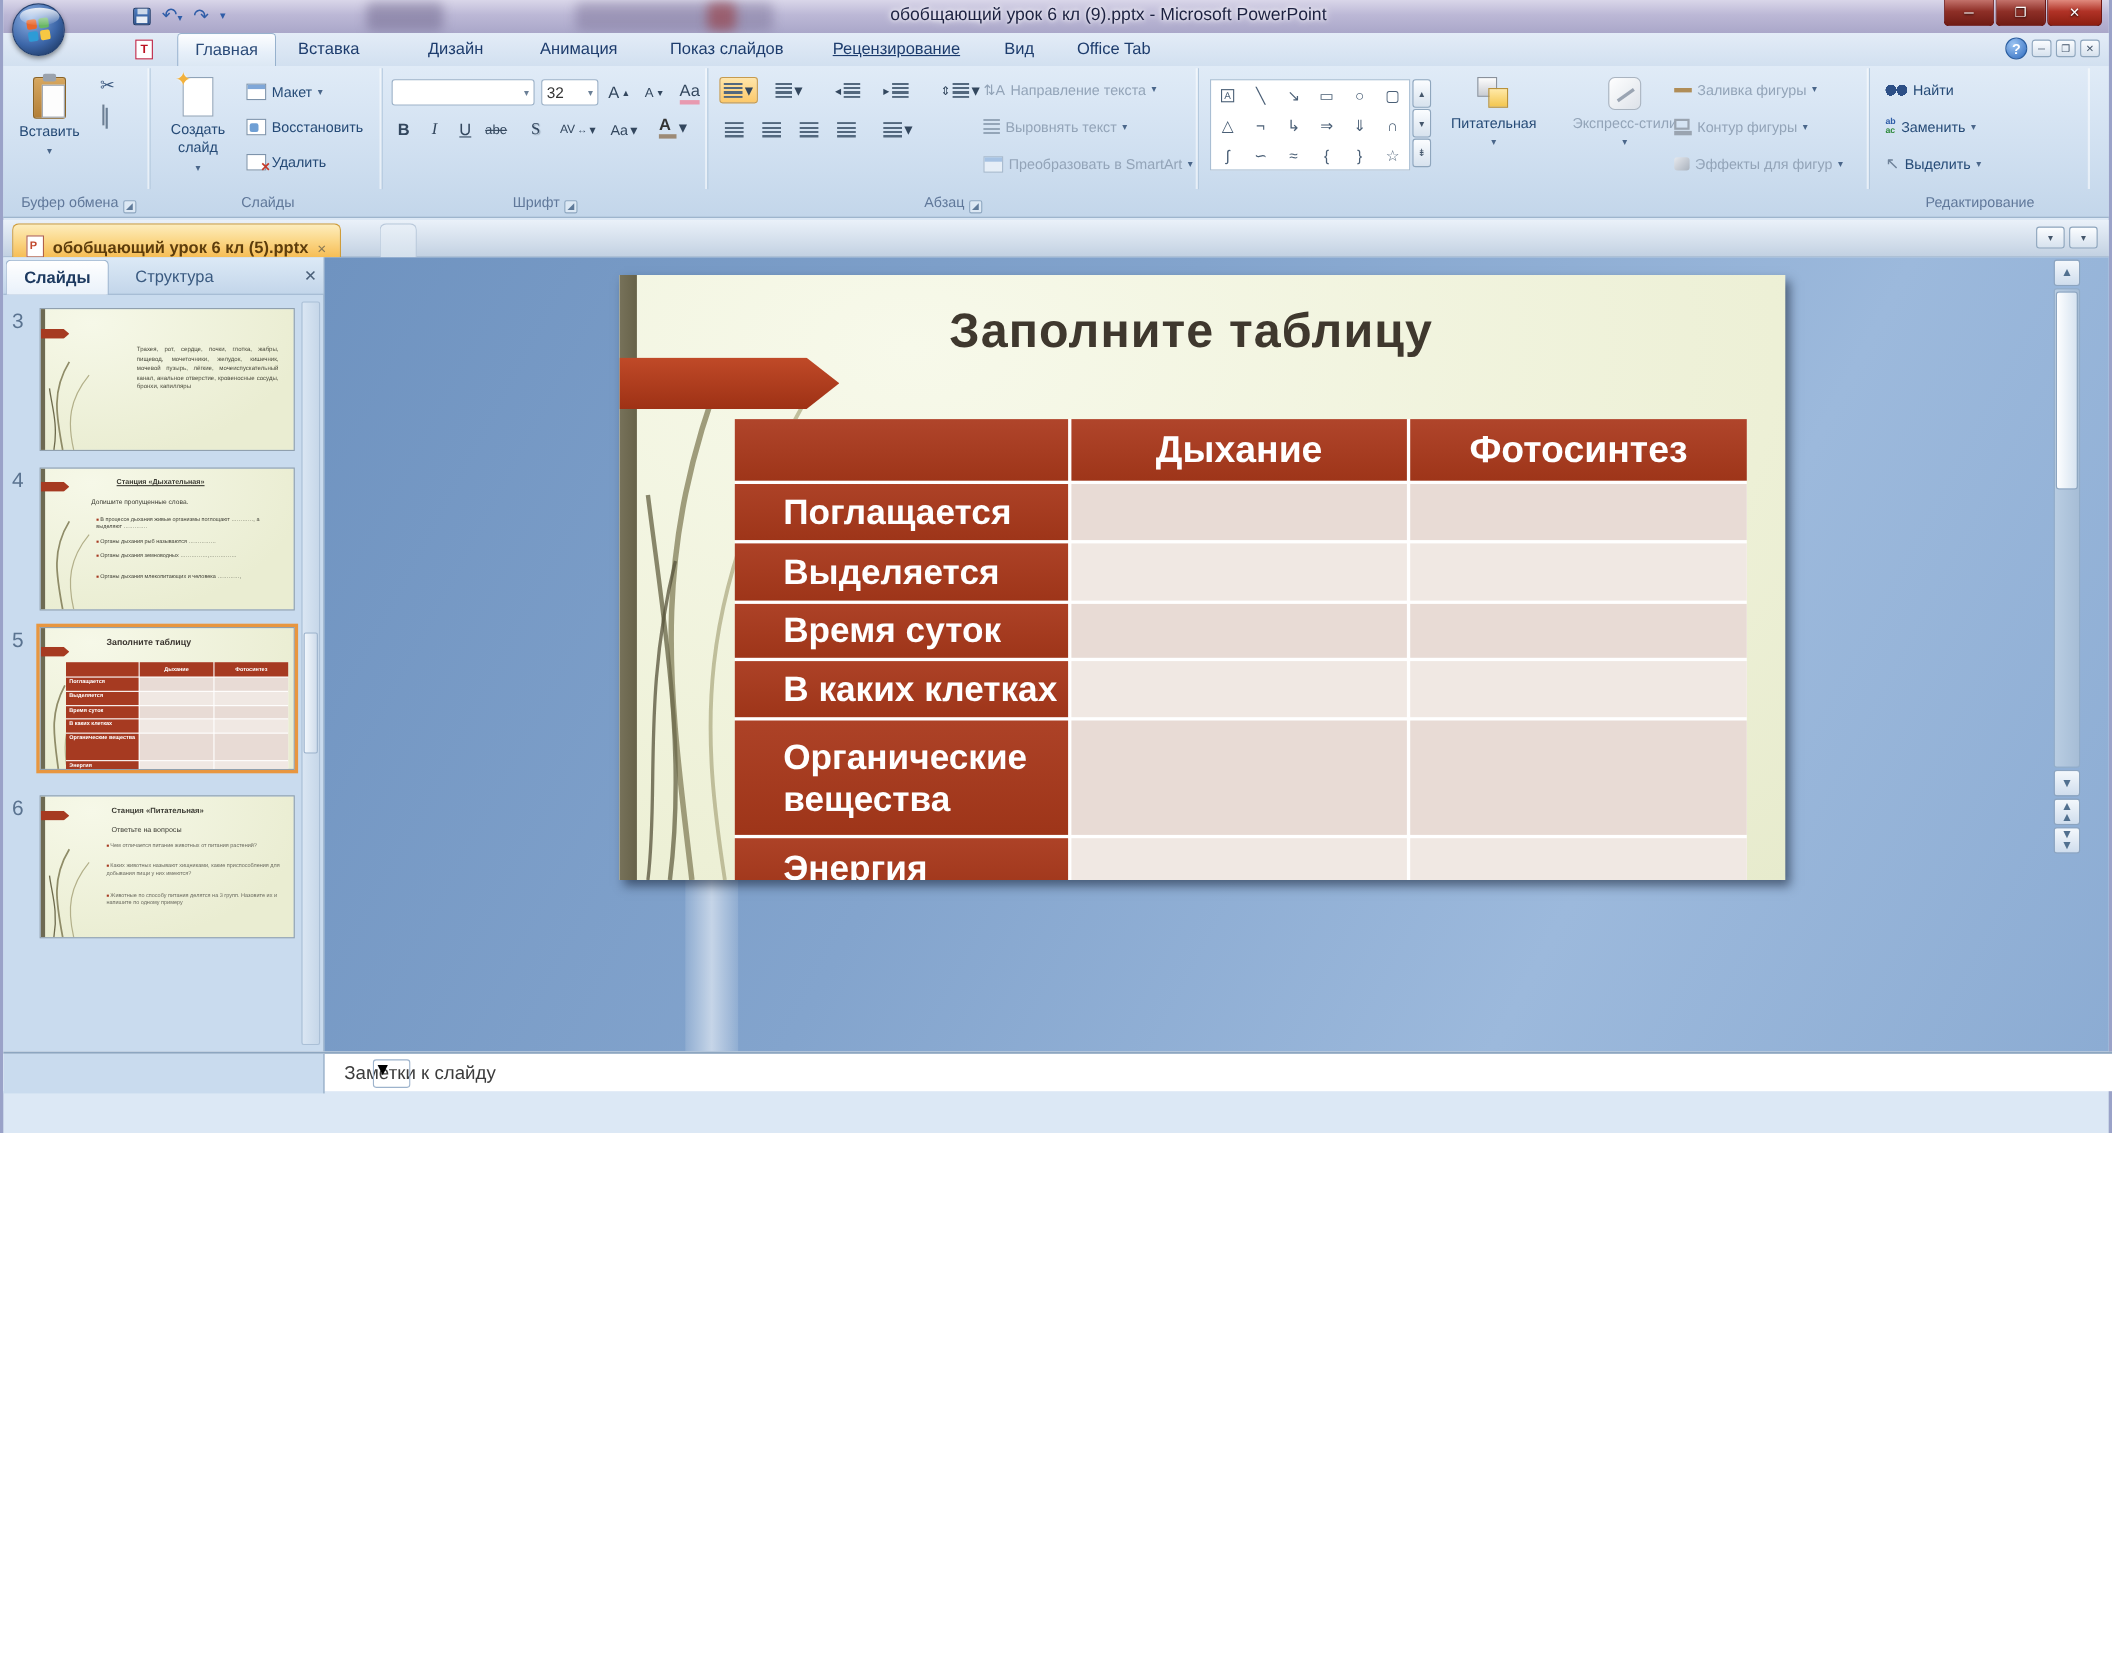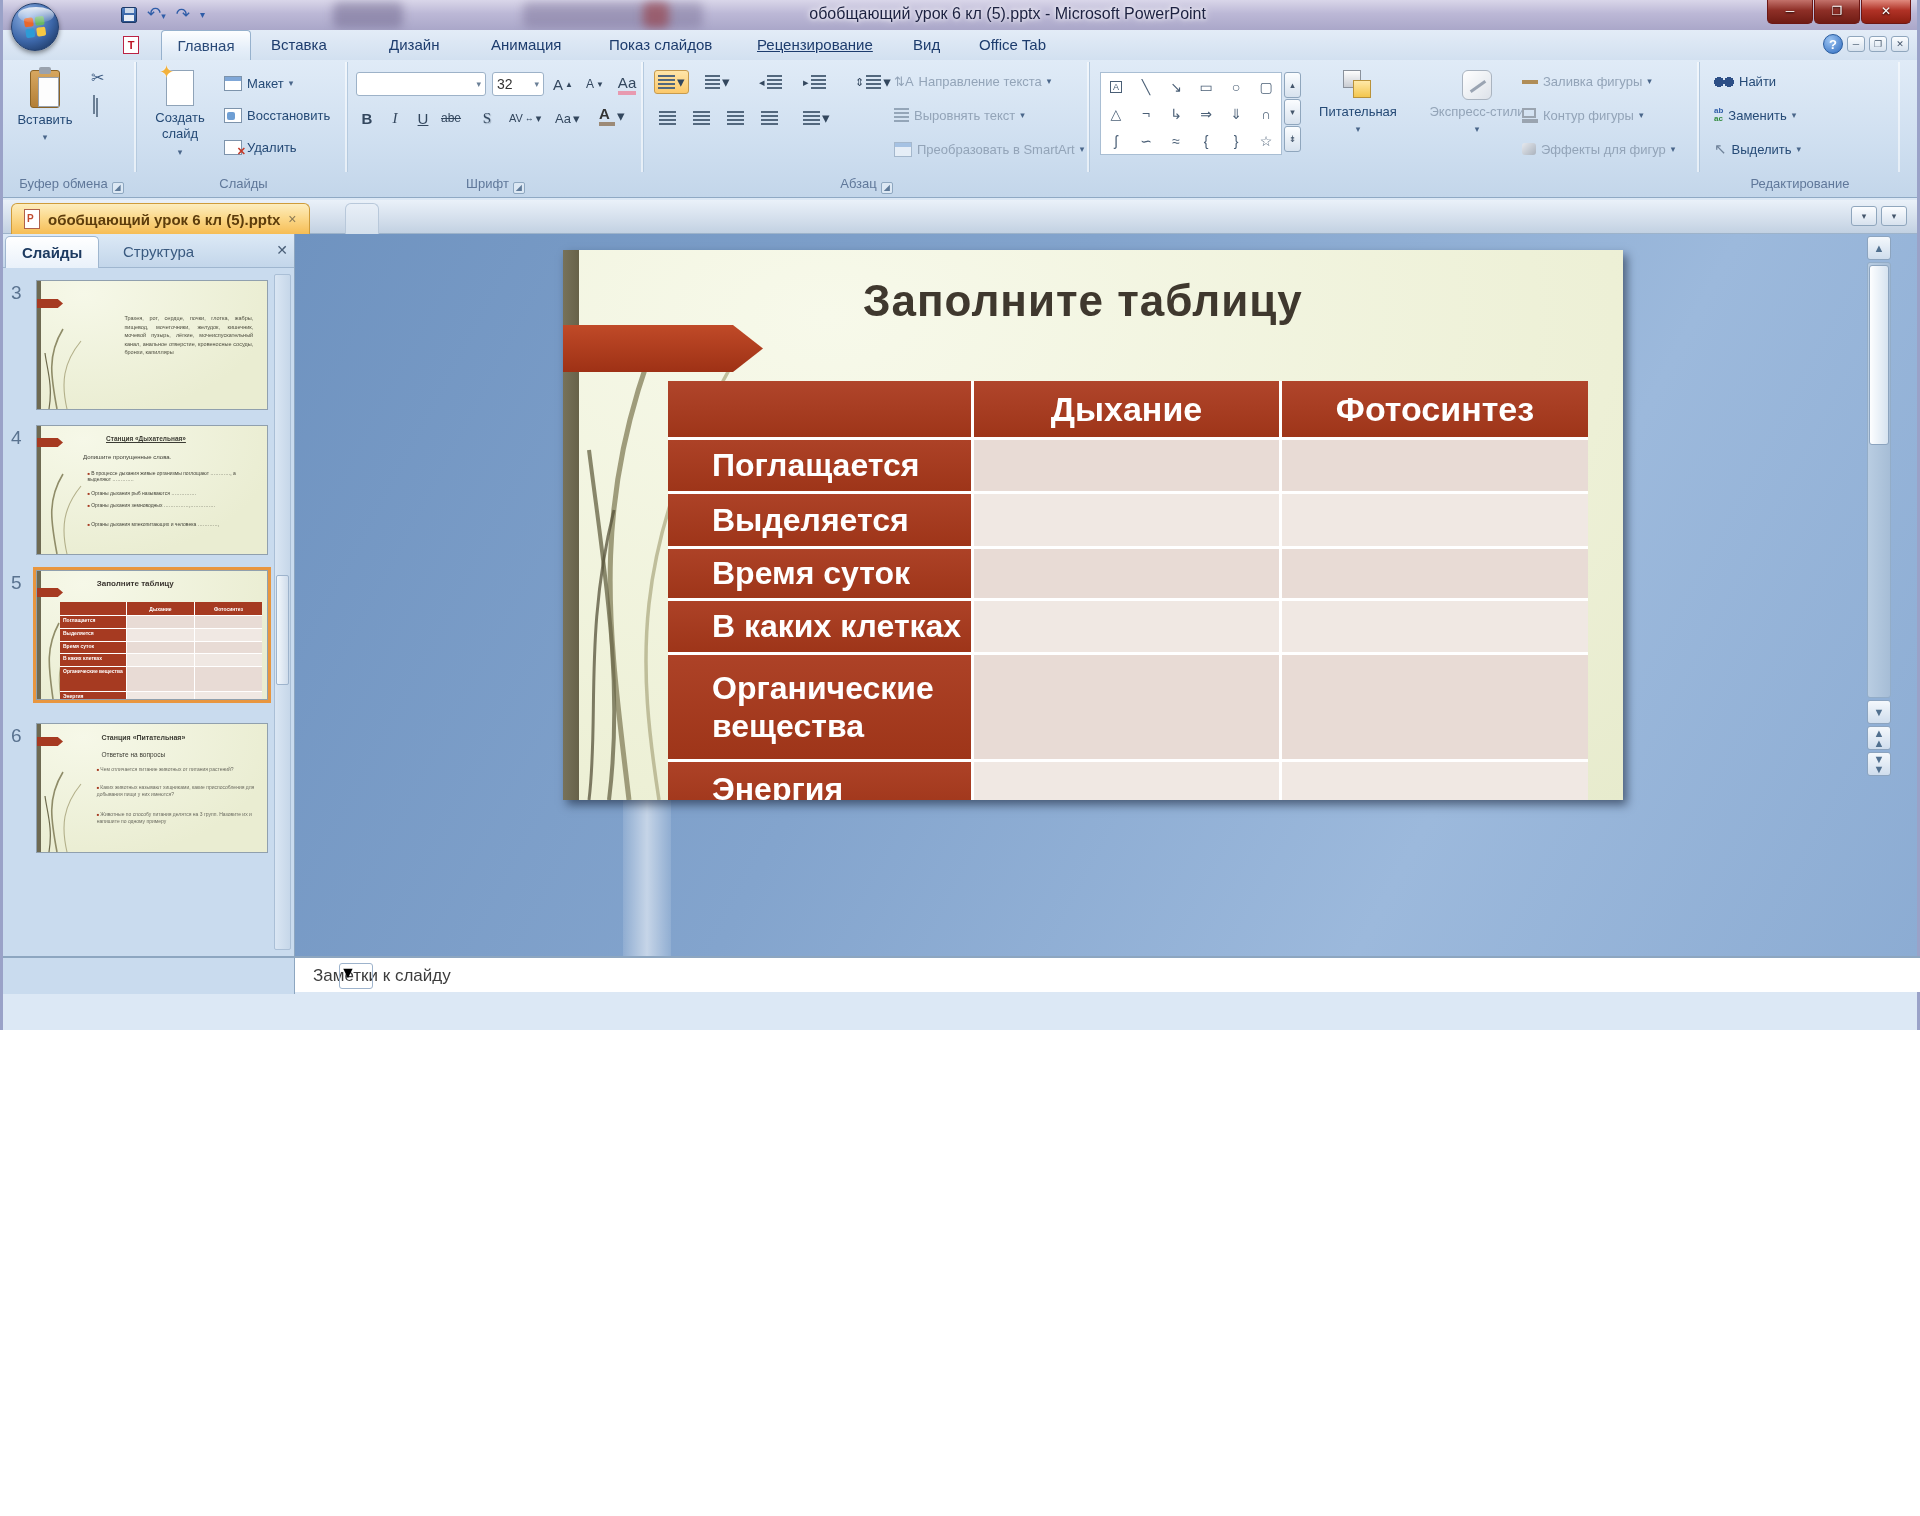--- a/index.html
+++ b/index.html
@@ -99,21 +99,21 @@
   .cbar{display:block;height:4px;width:16px;margin-top:1px;}
   .binoc{width:20px;height:13px;background:
      radial-gradient(circle at 5px 7px,#2d4f86 0 5px,transparent 5px),
      radial-gradient(circle at 15px 7px,#2d4f86 0 5px,transparent 5px);}
   .repl-ico{font-size:8px;line-height:8px;font-weight:bold;}
   .repl-ico .a{color:#2f5da8;} .repl-ico .b{color:#2f8a3c;}
 
   
   .doctabs{position:absolute;left:0;top:200px;width:100%;height:34px;
     background:linear-gradient(#eaf1f9,#cfdbe9 70%,#c2d1e2);border-bottom:1px solid #9db3ca;}
-  .doctab{position:absolute;left:8px;top:3px;height:31px;display:flex;align-items:center;gap:8px;padding:0 12px;
+  .doctab{position:absolute;left:8px;top:3px;height:31px;display:flex;align-items:flex-end;gap:8px;padding:0 12px;
     background:linear-gradient(#fdeDBE,#fbd98c 45%,#f6bd55);border:1px solid #cf9c3a;border-bottom:none;
     border-radius:6px 6px 0 0;font-size:15px;font-weight:bold;color:#5d3d0c;}
   .doctab .ico{width:16px;height:20px;background:#fff;border:1px solid #b0614a;position:relative;}
   .doctab .ico::before{content:"P";position:absolute;left:2px;top:3px;font-size:10px;font-weight:bold;color:#c14a2e;}
   .doctab .x{font-weight:normal;color:#8a7a55;font-size:14px;}
   .doctab-spacer{position:absolute;left:342px;top:3px;width:34px;height:31px;border:1px solid #b8c8da;border-bottom:none;
     border-radius:6px 6px 0 0;background:linear-gradient(#e8eff7,#d4e0ec);}
   .doctabs .endbtns{position:absolute;right:10px;top:6px;display:flex;gap:4px;}
   .doctabs .endbtns .mini-wbtn{width:26px;height:20px;line-height:18px;}
 
@@ -251,21 +251,21 @@
 </head>
 <body>
 
 <div class="screen">
   <div class="app">
 
     <div class="titlebar">
       <div class="smudge" style="left:330px;width:70px;background:rgba(90,80,120,.4);"></div>
       <div class="smudge" style="left:520px;width:180px;background:rgba(100,90,130,.35);"></div>
       <div class="smudge" style="left:640px;width:26px;background:rgba(150,40,40,.5);"></div>
-      <div class="title-text">обобщающий урок 6 кл (5).pptx - Microsoft PowerPoint</div>
+      <div class="title-text">обобщающий урок 6 кл (9).pptx - Microsoft PowerPoint</div>
       <div class="qat">
         <span class="save-ico"></span>
         <span class="ico"><span>↶</span><span style="font-size:9px;">▾</span></span>
         <span class="ico">↷</span>
         <span class="ico" style="font-size:10px;">▾</span>
       </div>
       <div class="winbtns">
         <div class="wbtn">─</div>
         <div class="wbtn">❐</div>
         <div class="wbtn close">✕</div>

